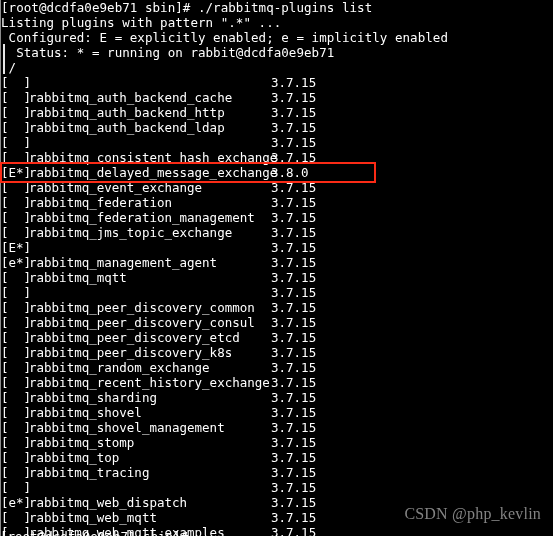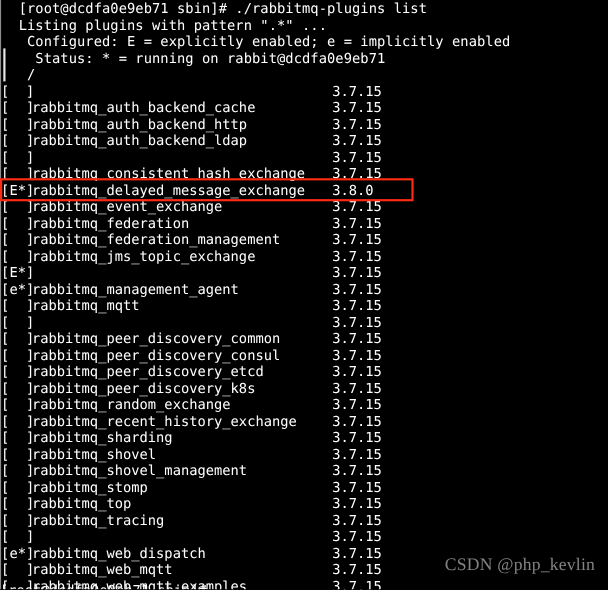--- a/index.html
+++ b/index.html
@@ -49,21 +49,21 @@
   }
   .line {
     height: 15px;
     line-height: 15px;
     font-size: 12.5px;
     white-space: pre;
     letter-spacing: 0.05px;
     color: #ffffff;
   }
   .line.header {
-    padding-left: 17px;
+    padding-left: 1px;
   }
   
   .prow {
     height: 15px;
     line-height: 15px;
     font-size: 12.5px;
     white-space: pre;
     position: relative;
     color: #ffffff;
   }
@@ -78,21 +78,20 @@
     position: absolute;
     left: 29px;
     top: 0;
     white-space: pre;
   }
   .col-version {
     position: absolute;
     left: 271px;
     top: 0;
     white-space: pre;
-    margin-left: 31px;
   }
   
   #highlight-box {
     position: absolute;
     border: 2px solid #fb2b16;
     box-sizing: border-box;
     pointer-events: none;
     background: transparent;
   }
   

